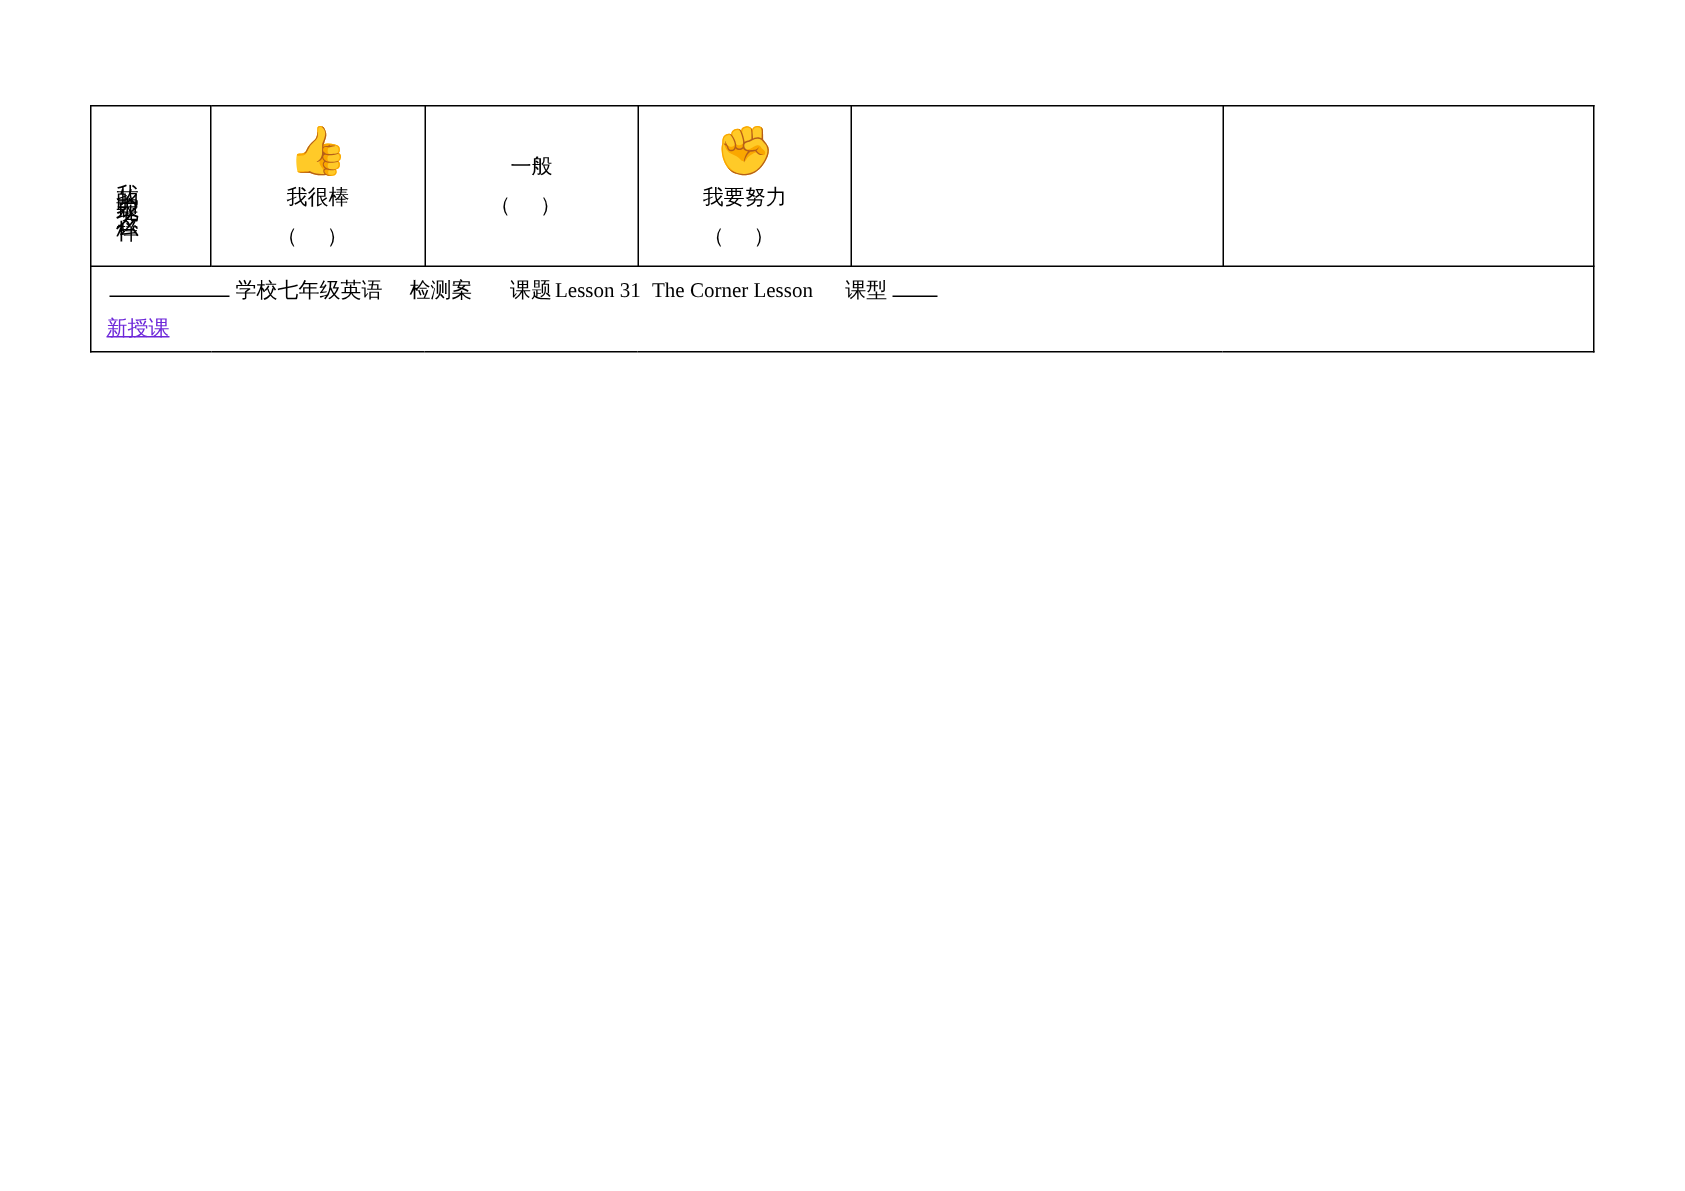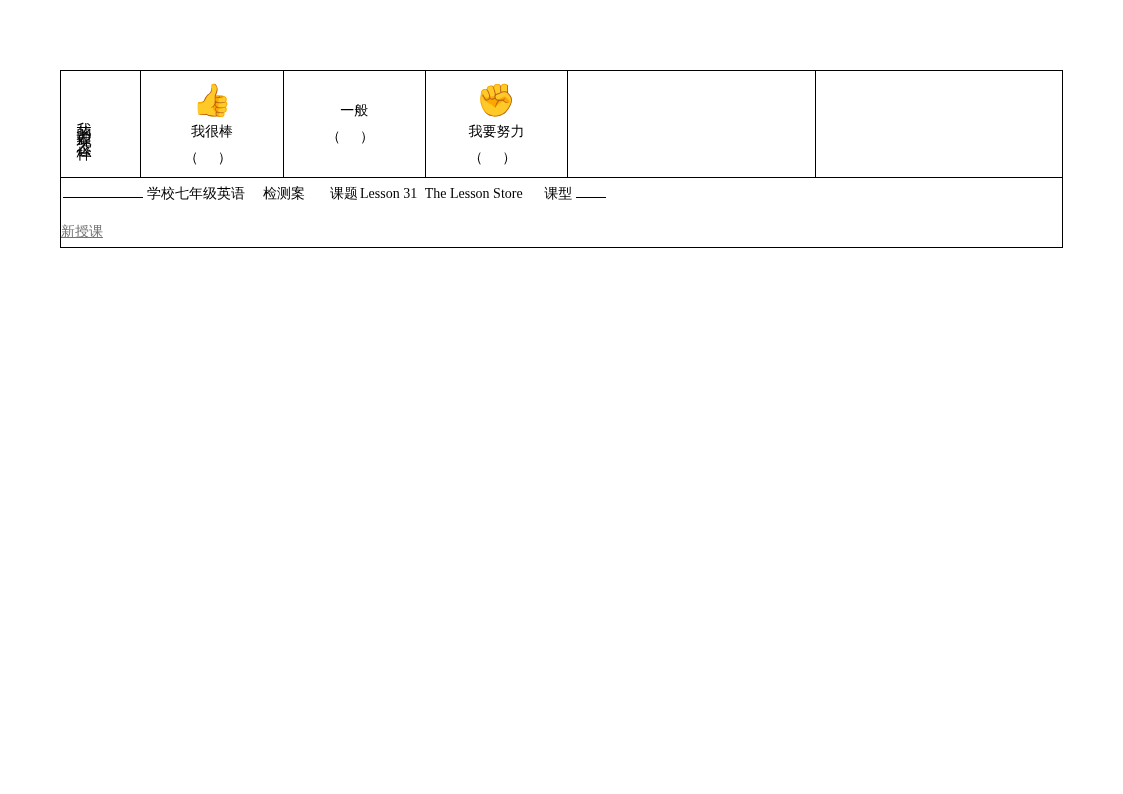--- a/index.html
+++ b/index.html
@@ -48,21 +48,21 @@
       margin-bottom: 8px;
     }
 
     .rating-parens {
       font-size: 14px;
       display: block;
       letter-spacing: 8px;
     }
 
     .info-cell {
-      padding: 6px 0 !important;
+      padding: 6px 10px !important;
     }
 
     .info-line {
       display: flex;
       flex-direction: column;
       gap: 4px;
     }
 
     .info-line-top {
       display: flex;
@@ -83,23 +83,23 @@
     .underline-blank-short {
       display: inline-block;
       border-bottom: 1.5px solid #000;
       min-width: 30px;
       height: 1em;
       margin: 0 2px;
     }
 
     .info-line-bottom {
       font-size: 14px;
-      color: #737373;
+      color: #6d28d9;
       text-decoration: underline;
-      margin-top: 16px;
+      margin-top: 3px;
     }
 
     .vertical-text {
       writing-mode: vertical-rl;
       text-orientation: mixed;
       white-space: nowrap;
       font-size: 15px;
       line-height: 2;
       letter-spacing: 4px;
       padding: 10px 4px;
@@ -145,21 +145,21 @@
           <div class="info-line">
             <div class="info-line-top">
               <span class="underline-blank"></span>
               <span>学校七年级英语</span>
               &nbsp;&nbsp;&nbsp;&nbsp;
               <span>检测案</span>
               &nbsp;&nbsp;&nbsp;&nbsp;&nbsp;&nbsp;
               <span>课题</span>
               <span>Lesson 31</span>
               &nbsp;
-              <span>The Lesson Store</span>
+              <span>The Corner Lesson</span>
               &nbsp;&nbsp;&nbsp;&nbsp;&nbsp;
               <span>课型</span>
               <span class="underline-blank-short"></span>
             </div>
             <div class="info-line-bottom">新授课</div>
           </div>
         </td>
       </tr>
     </tbody>
   </table>

